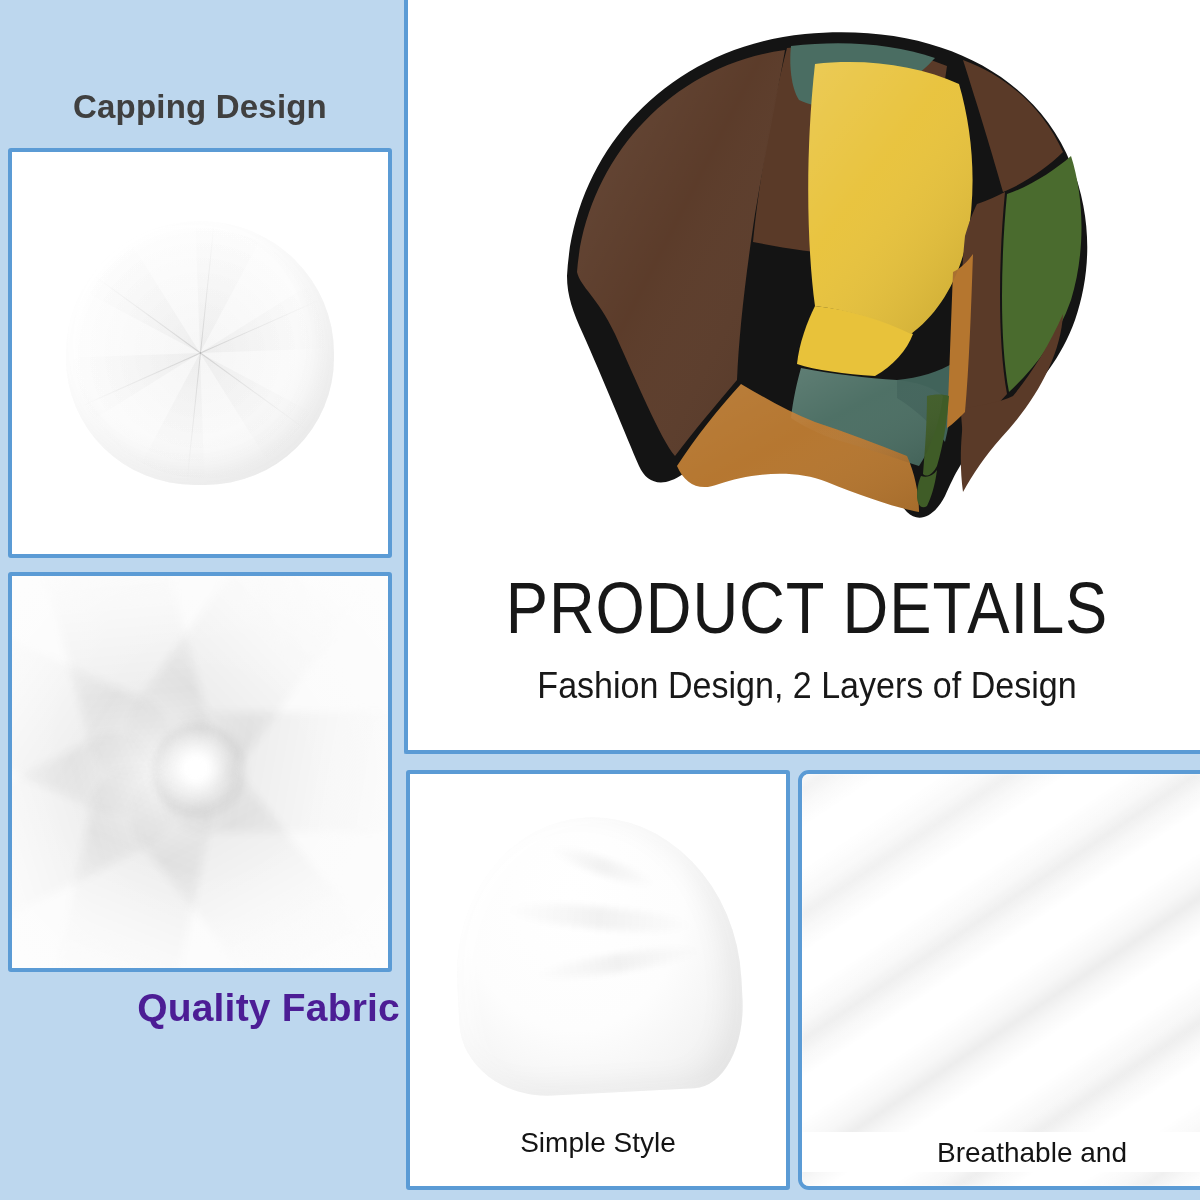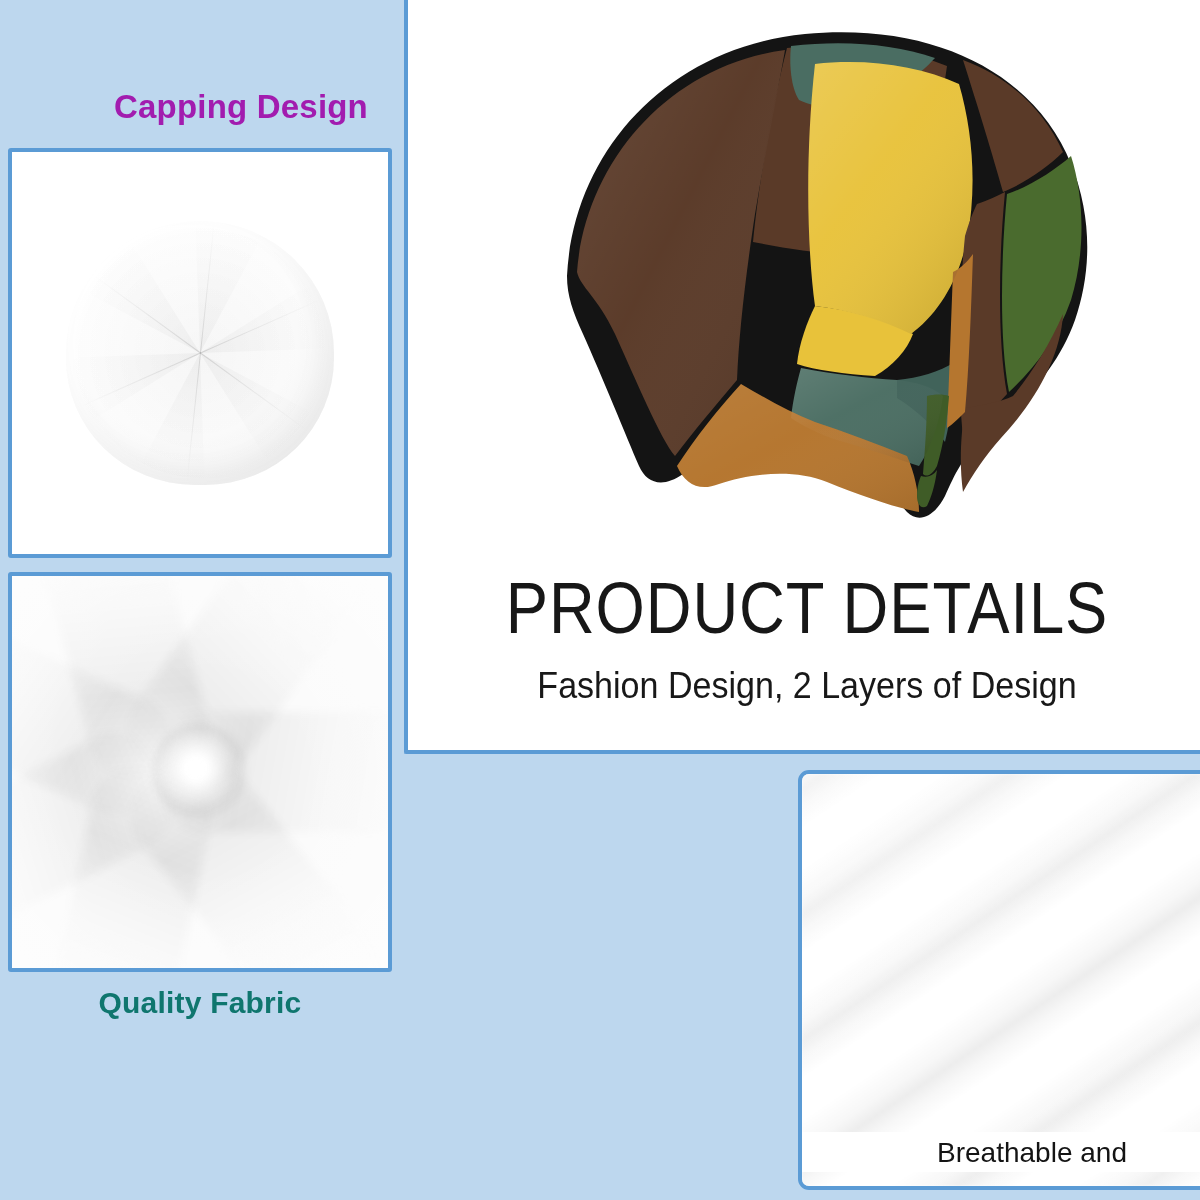--- a/index.html
+++ b/index.html
@@ -31,47 +31,46 @@
 
   
   .capping-title {
     position: absolute;
     left: 0;
     top: 88px;
     width: 400px;
     text-align: center;
     font-size: 33px;
     font-weight: 700;
-    color: #a21caf;
+    color: #404040;
     letter-spacing: 0.2px;
-    margin-left: 41px;
   }
   .panel-capping {
     left: 8px;
     top: 148px;
     width: 384px;
     height: 410px;
     border-radius: 3px;
   }
   .panel-fabric {
     left: 8px;
     top: 572px;
     width: 384px;
     height: 400px;
     border-radius: 3px;
   }
   .fabric-title {
     position: absolute;
     left: 0;
     top: 986px;
     width: 400px;
-    text-align: center;
-    font-size: 30px;
+    text-align: right;
+    font-size: 39px;
     font-weight: 700;
-    color: #0f766e;
+    color: #4c1d95;
     letter-spacing: 0.2px;
   }
 
   
   .panel-main {
     left: 404px;
     top: -6px;
     width: 802px;
     height: 760px;
     border-radius: 2px;
@@ -405,20 +404,29 @@
           </defs>
         </g>
       </svg>
     </div>
 
     <div class="headline">PRODUCT  DETAILS</div>
 
     <div class="subhead">Fashion Design, 2 Layers of Design</div>
   </div>
 
+  <div class="panel panel-simple">
+    <div class="plain-beanie">
+      <div class="pb-body"></div>
+      <div class="pb-crease" style="left:22%;top:34%;width:58%;height:22px;transform:rotate(8deg);"></div>
+      <div class="pb-crease" style="left:30%;top:50%;width:52%;height:18px;transform:rotate(-6deg);"></div>
+      <div class="pb-crease" style="left:36%;top:18%;width:34%;height:16px;transform:rotate(22deg);"></div>
+    </div>
+    <div class="caption caption-simple">Simple Style</div>
+  </div>
 
   <div class="panel panel-breathable">
     <div class="folds"></div>
     <div class="folds-soft"></div>
     <div class="caption caption-breathable">
       <div>Breathable and</div>
     </div>
   </div>
 
 </div>

